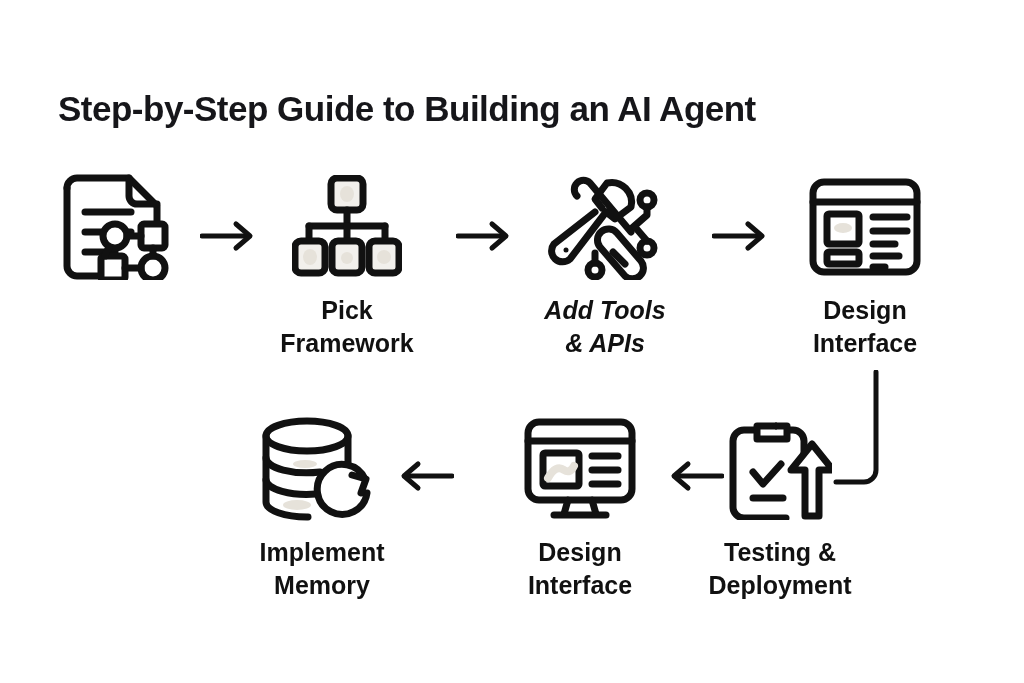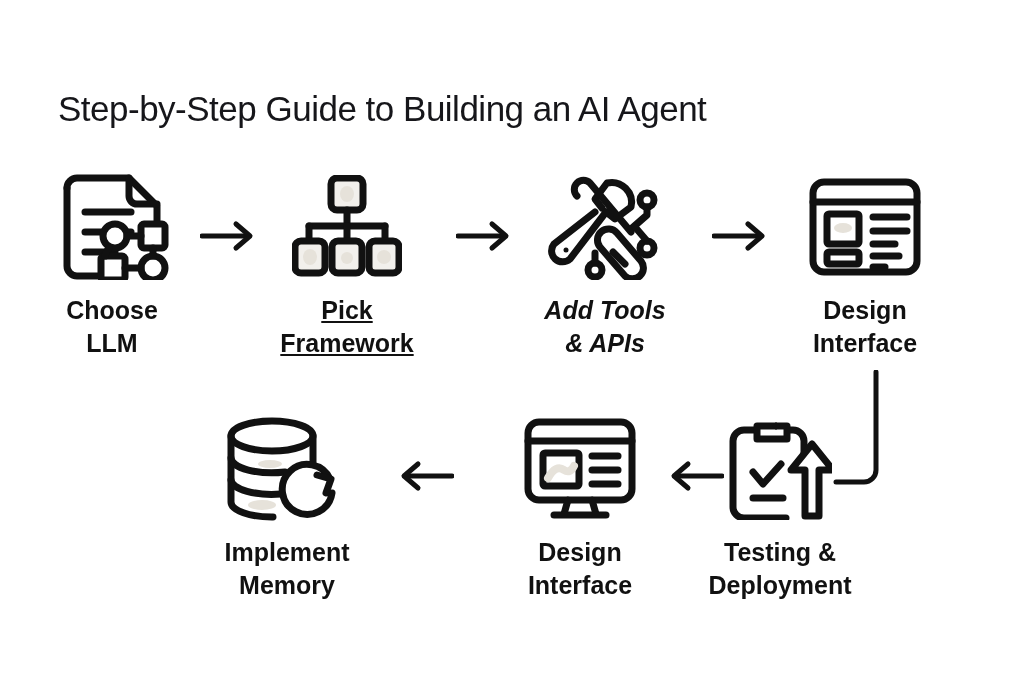--- a/index.html
+++ b/index.html
@@ -13,21 +13,21 @@
     position: relative;
     overflow: hidden;
     font-family: "Liberation Sans", sans-serif;
     color: #111111;
   }
   #page-title {
     position: absolute;
     left: 58px;
     top: 66px;
     font-size: 35px;
-    font-weight: normal;
+    font-weight: bold;
     letter-spacing: -0.5px;
     color: #16161a;
     white-space: nowrap;
   }
   .step {
     position: absolute;
     width: 180px;
     text-align: center;
   }
   .step-icon {
@@ -39,27 +39,27 @@
   .step-label {
     margin-top: 12px;
     font-size: 25px;
     font-weight: bold;
     line-height: 1.33;
     color: #111111;
     white-space: pre-line;
   }
   
   #step-1 { left: 22px;  top: 172px; }
-  #step-2 { left: 257px; top: 172px; text-decoration: underline; }
+  #step-2 { left: 257px; top: 172px; }
   #step-3 { left: 515px; top: 172px; font-style: italic; }
   #step-4 { left: 775px; top: 172px; }
   
   #step-5 { left: 690px; top: 414px; }
   #step-6 { left: 490px; top: 414px; }
-  #step-7 { left: 197px; top: 414px; }
+  #step-7 { left: 232px; top: 414px; }
 
   .arrow {
     position: absolute;
   }
   #arrow-1 { left: 200px; top: 218px; }
   #arrow-2 { left: 456px; top: 218px; }
   #arrow-3 { left: 712px; top: 218px; }
   #arrow-4 { left: 668px; top: 458px; }
   #arrow-5 { left: 398px; top: 458px; }
   #elbow-connector { position: absolute; left: 830px; top: 370px; }
@@ -81,22 +81,20 @@
       <circle cx="62" cy="62" r="12" fill="#ffffff"></circle>
       <rect x="88" y="50" width="24" height="24" rx="3" fill="#ffffff"></rect>
       <rect x="48" y="82" width="24" height="24" rx="3" fill="#ffffff"></rect>
       <circle cx="100" cy="94" r="12" fill="#ffffff"></circle>
       <path d="M74 62 h14"></path>
       <path d="M100 74 v8"></path>
       <path d="M72 94 h16"></path>
       <path d="M56 74 a16 16 0 0 0 -4 8"></path>
     </svg>
   </div>
-  <div class="step-label">Choose
-LLM</div>
 </div>
 
 <div class="step" id="step-2">
   <div class="step-icon">
     <svg width="110" height="104" viewBox="0 0 110 104" fill="none" stroke="#111111" stroke-width="7" stroke-linecap="round" stroke-linejoin="round">
       <rect x="39" y="3" width="32" height="32" rx="6" fill="#f2f0ec"></rect>
       <ellipse cx="55" cy="19" rx="7" ry="8" fill="#e6e2da" stroke="none"></ellipse>
       <path d="M55 35 v16"></path>
       <path d="M17 51 h76"></path>
       <path d="M17 51 v14"></path>

